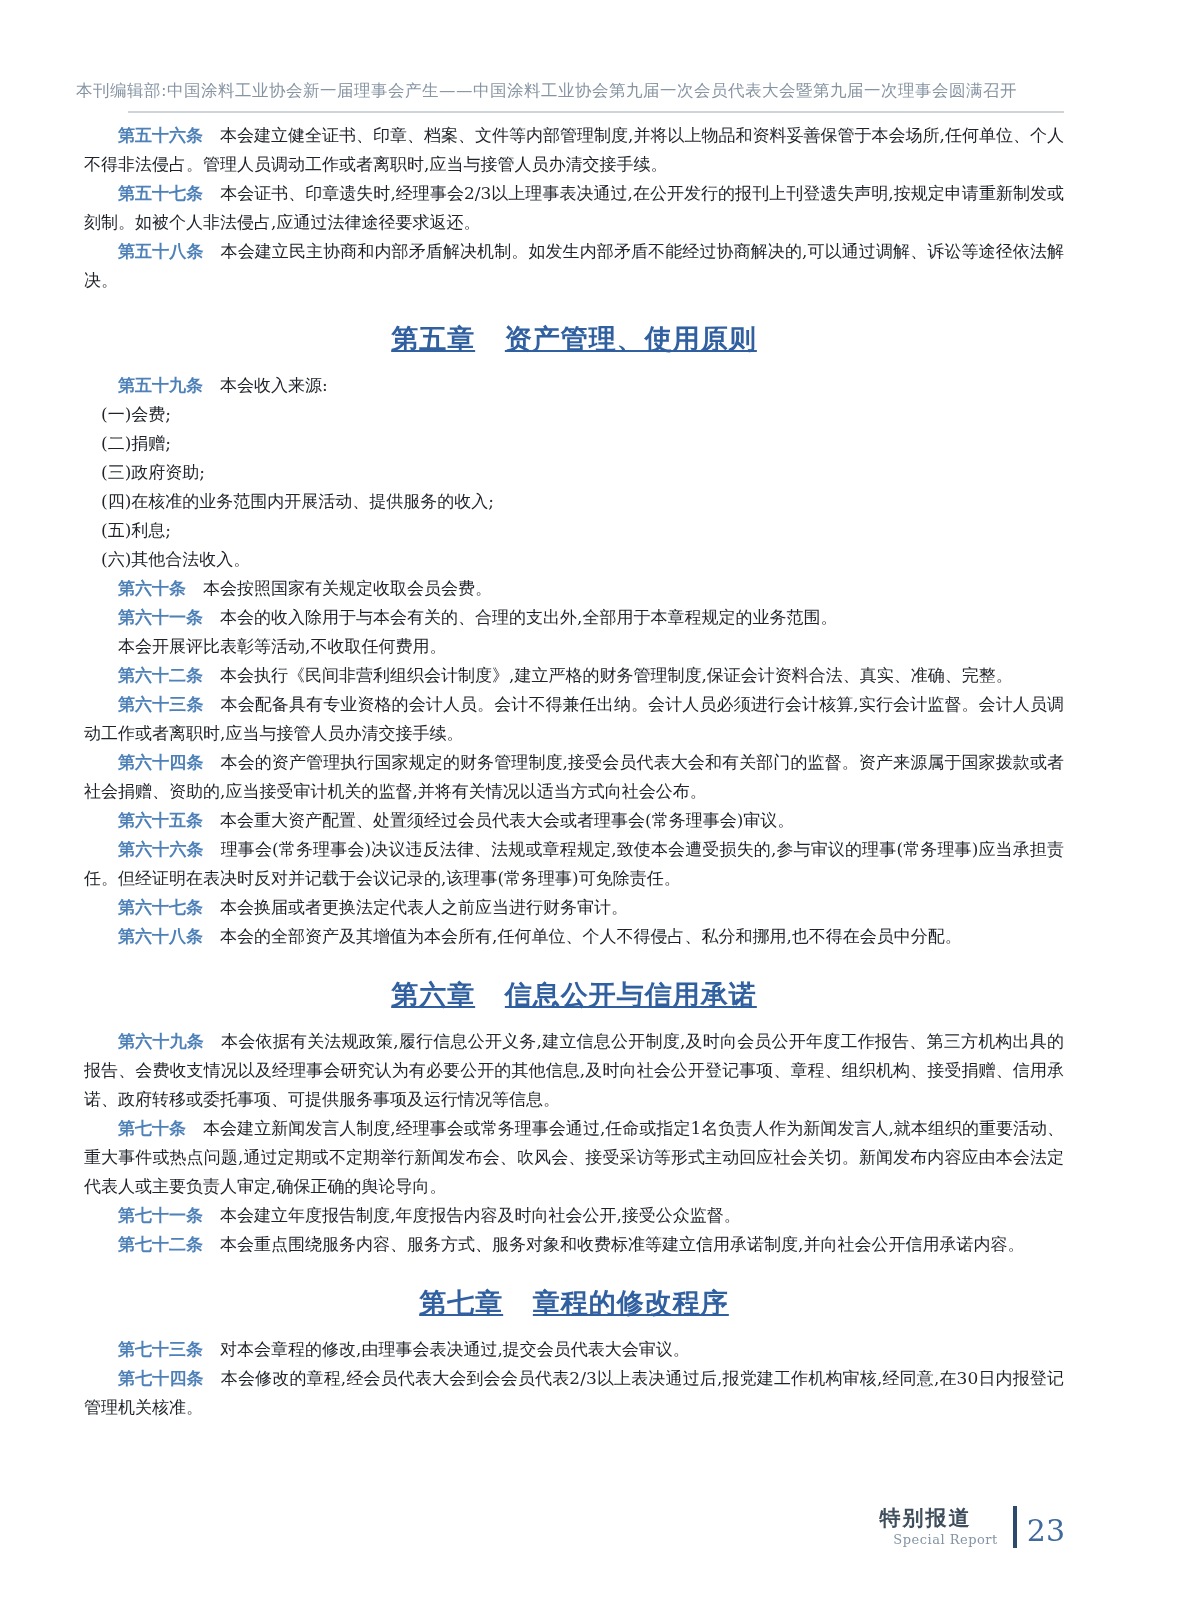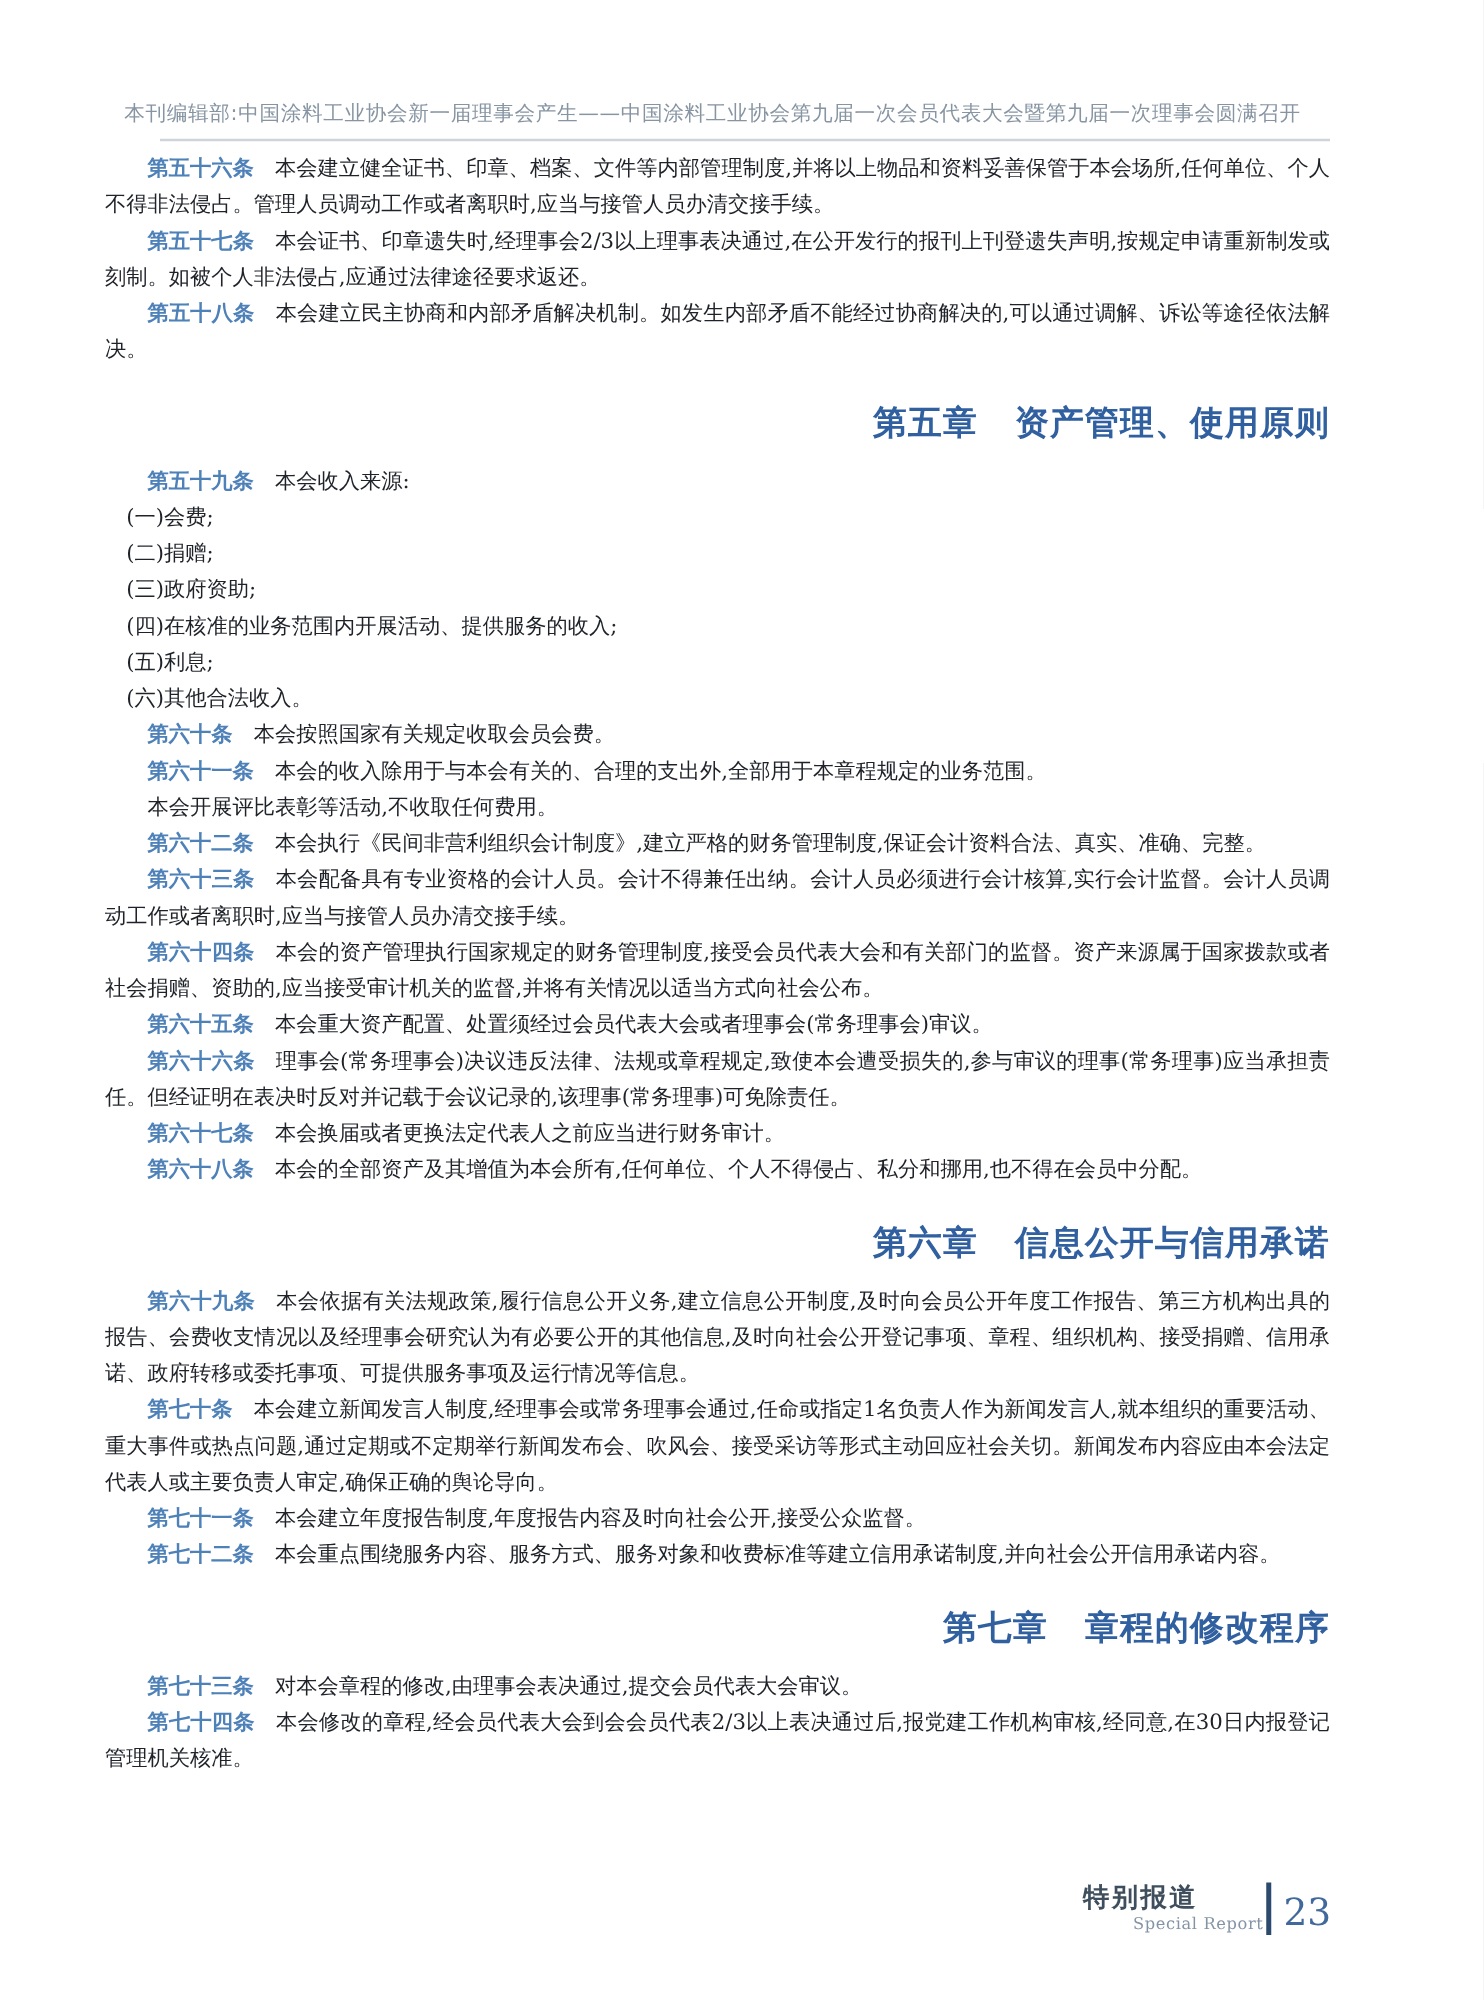--- a/index.html
+++ b/index.html
@@ -16,21 +16,21 @@
     --c-article-label: #4e81b8;
     --c-chapter: #30609f;
     --c-body: #1f2329;
     --c-footer-cn: #3f4e5c;
     --c-footer-en: #8494a4;
     --c-footer-bar: #2b4a6e;
     --c-footer-num: #41699c;
   }
   .running-header {
     padding: 80px 123px 0 76px;
-    text-align: center;
+    text-align: left;
   }
   .running-header .header-text {
     font-family: "DejaVu Sans", "Liberation Sans", sans-serif;
     font-size: 16.5px;
     color: var(--c-header-text);
     letter-spacing: 0.5px;
     white-space: nowrap;
   }
   .header-rule {
     margin: 9px 123px 0 128px;
@@ -50,34 +50,35 @@
     font-family: "DejaVu Sans", "Liberation Sans", sans-serif;
     font-weight: bold;
     color: var(--c-article-label);
     margin-right: 1em;
   }
   h2.chapter {
     font-family: "DejaVu Sans", "Liberation Sans", sans-serif;
     font-size: 27px;
     font-weight: bold;
     color: var(--c-chapter);
-    text-align: right;
+    text-align: center;
     letter-spacing: 1px;
     margin: 25px 0 13px 0;
     line-height: 38px;
+    text-decoration: underline;
   }
   h2.chapter .ch-gap { display: inline-block; width: 1.1em; }
   footer.page-footer {
     position: absolute;
     right: 122px;
     bottom: 52px;
     display: flex;
     align-items: stretch;
   }
-  .footer-section { text-align: left; padding-right: 2px; }
+  .footer-section { text-align: center; padding-right: 15px; }
   .footer-cn {
     font-family: "DejaVu Sans", "Liberation Sans", sans-serif;
     font-size: 21px;
     font-weight: bold;
     color: var(--c-footer-cn);
     letter-spacing: 2px;
     line-height: 24px;
   }
   .footer-en {
     font-family: "DejaVu Serif", "Liberation Serif", serif;

